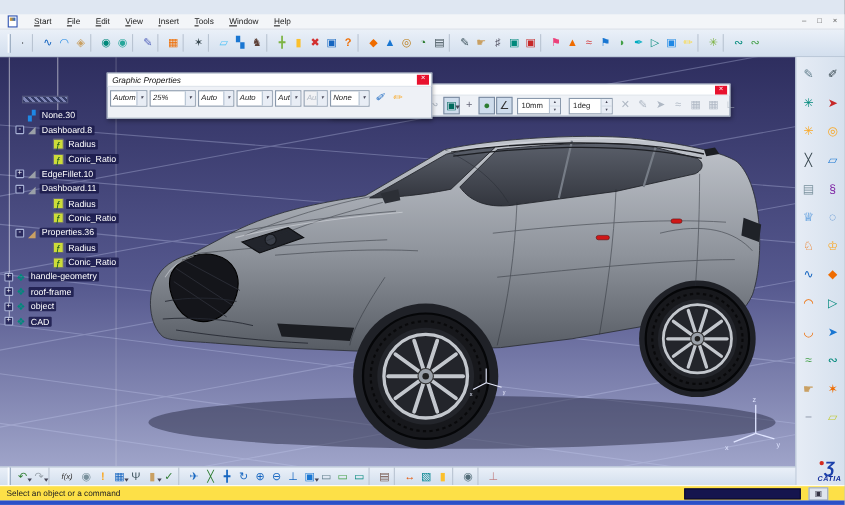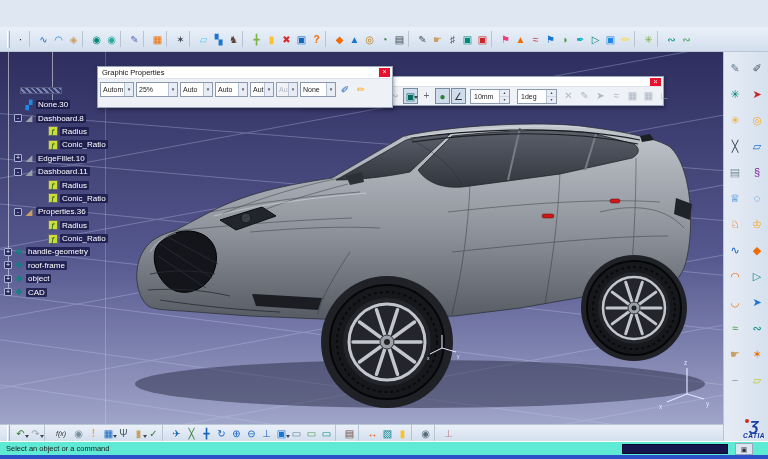--- a/index.html
+++ b/index.html
@@ -64,32 +64,51 @@
   
   .rightbar{position:absolute;left:723px;top:52px;width:45px;height:389px;background:linear-gradient(90deg,#e6ecf5,#d6e1ee);border-left:1px solid #b9c6d6;}
   .rgrid{display:grid;grid-template-columns:1fr 1fr;margin-top:3px;}
   .ricon{height:26px;font-size:11px;line-height:26px;text-align:center;}
   .logo{position:absolute;right:3px;bottom:2px;text-align:center;line-height:1;}
   .swoosh{display:block;font-size:15px;font-weight:bold;font-style:italic;color:#1a3faa;position:relative;}
   .swoosh::after{content:"";position:absolute;left:2px;top:1px;width:4px;height:4px;border-radius:50%;background:#d42b1e;}
   .brand{display:block;font-size:6.5px;font-weight:bold;font-style:italic;color:#16309c;letter-spacing:.5px;}
   
   .toolbar-bottom{position:absolute;left:0;top:424px;width:723px;height:17px;background:linear-gradient(#eaf0f8,#d3dfee);display:flex;align-items:center;padding-left:4px;border-top:1px solid #b9c6d6;}
-  .statusbar{position:absolute;left:0;top:441px;width:768px;height:14px;background:#5eead4;border-top:1px solid #fff;font-size:7.5px;color:#222;}
+  .statusbar{position:absolute;left:0;top:441px;width:768px;height:14px;background:#fde047;border-top:1px solid #fff;font-size:7.5px;color:#222;}
   .statusmsg{position:absolute;left:6px;top:2px;}
   .cmdfield{position:absolute;left:622px;top:2px;width:106px;height:10px;background:#15154e;border:1px solid #0a0a30;}
   .pwrbtn{position:absolute;left:735px;top:1px;width:18px;height:12px;background:#dfe5ee;border:1px solid #9aa7ba;font-size:7px;line-height:11px;text-align:center;color:#334;}
   .bluestrip{position:absolute;left:0;top:455px;width:768px;height:4px;background:#2b50c8;}
 </style>
 </head>
 <body>
 
 <div class="app">
 
 
+  <div class="menubar">
+    <div class="docicon"></div>
+    <div style="display:flex;margin-left:8px;">
+
+    <span class="menu">Start</span>
+        <span class="menu">File</span>
+        <span class="menu">Edit</span>
+        <span class="menu">View</span>
+        <span class="menu">Insert</span>
+        <span class="menu">Tools</span>
+        <span class="menu">Window</span>
+        <span class="menu">Help</span>
+      </div>
+    <div class="childctl">
+      <span>–</span>
+      <span>□</span>
+      <span>×</span>
+    </div>
+  </div>
 
   <div class="toolbar-top">
     <div class="grip"></div>
     <div style="display:flex;align-items:center;">
 
     <span class="ticon" style="color:#111">·</span>
         <span class="tsep"></span>
         <span class="ticon" style="color:#1565c0">∿</span>
         <span class="ticon" style="color:#1e88e5">◠</span>
         <span class="ticon" style="color:#c9a063">◈</span>
@@ -416,21 +435,21 @@
           <span class="dicon dis">✎</span>
           <span class="dicon dis">➤</span>
           <span class="dicon dis">≈</span>
           <span class="dicon dis">▦</span>
           <span class="dicon dis">▦</span>
           <span class="dicon dis">∟</span>
         </div>
     </div>
   </div>
 
-  <div class="fwin gpwin" style="left:97px;top:66px;width:296px;height:42px;">
+  <div class="fwin gpwin" style="left:97px;top:66px;width:296px;height:42px;font-style:italic;">
     <div class="ftitle">
       <span>Graphic Properties</span>
       <span class="xbtn">×</span>
     </div>
     <div class="gp-row">
       <div style="display:flex;align-items:center;gap:2px;">
 
           <span class="combo" style="width:34px">
             <span class="cval">Autom</span>
             <span class="carr">▾</span>

